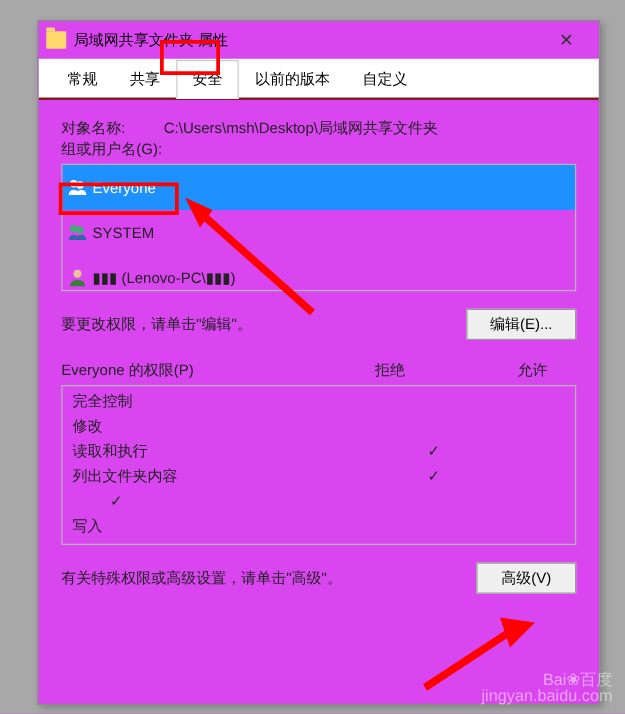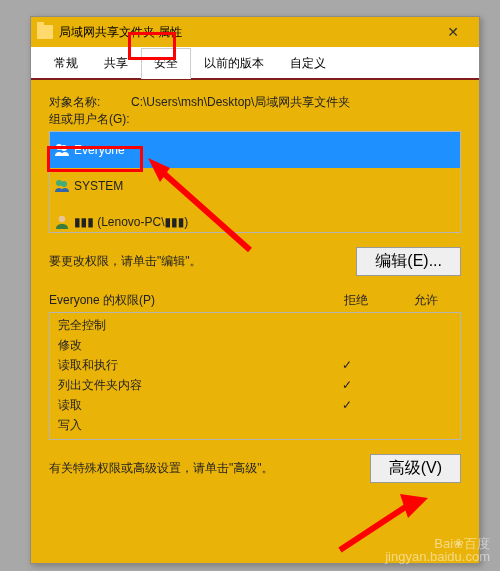--- a/index.html
+++ b/index.html
@@ -1,38 +1,38 @@
 <!DOCTYPE html>
 <html><head>
 <meta charset="utf-8">
 <style>
 * { box-sizing: border-box; margin: 0; padding: 0; font-family: "Microsoft YaHei", "Segoe UI", sans-serif; }
 body { background: #a8a8a8; width: 500px; height: 571px; position: relative; }
-.window { position: absolute; left: 30px; top: 16px; width: 450px; height: 548px; background: #eab308; border: 1px solid #8b8b8b; box-shadow: 2px 2px 6px rgba(0,0,0,.25); }
+.window { position: absolute; left: 30px; top: 16px; width: 450px; height: 548px; background: #d946ef; border: 1px solid #8b8b8b; box-shadow: 2px 2px 6px rgba(0,0,0,.25); }
 .titlebar { height: 30px; display: flex; align-items: center; padding: 0 6px; font-size: 12px; }
 .folder-icon { width: 16px; height: 14px; background: #ffd96b; border-radius: 1px; margin-right: 6px; position: relative; }
 .folder-icon:before { content: ""; position: absolute; top: -3px; left: 0; width: 7px; height: 3px; background: #ffd96b; border-radius: 1px 1px 0 0; }
 .title-text { flex: 1; }
 .close-btn { width: 40px; height: 26px; text-align: center; line-height: 26px; font-size: 14px; color: #333; cursor: pointer; }
 .tabs { display: flex; background: #fff; font-size: 12px; padding-left: 10px; border-bottom: 2px solid #7f1d1d; }
 .tab { padding: 6px 12px; cursor: pointer; border: 1px solid transparent; border-bottom: none; position: relative; top: 1px; }
 .tab.active { background: #fff; border: 1px solid #ccc; border-bottom: 1px solid #fff; }
 .content { padding: 14px 18px 16px; font-size: 12px; color: #222; }
 .row-obj { display: flex; margin-bottom: 0; }
 .row-obj .lbl { width: 82px; }
 .group-label { margin-bottom: 3px; }
 .group-list { border: 1px solid #b5b5b5; height: 102px; overflow: hidden; }
 .group-item { display: flex; align-items: center; height: 36px; padding: 0 4px; gap: 4px; }
 .group-item.selected { background: #1e90ff; color: #fff; }
 .user-icon { width: 16px; height: 16px; display: inline-block; position: relative; }
 .user-icon svg { width: 16px; height: 16px; }
 .edit-row { display: flex; margin: 14px 0 16px; align-items: center; }
 .edit-row .txt { flex: 1; }
-.btn { border: 1px solid #999; background: #efefef; padding: 3px 18px; font-size: 16px; cursor: pointer; min-width: 80px; }
-.perm-hdr { display: flex; margin-bottom: 3px; }
+.btn { border: 1px solid #999; background: #efefef; padding: 3px 18px; font-size: 12px; cursor: pointer; min-width: 80px; }
+.perm-hdr { display: flex; margin-bottom: 3px; gap: 44px; }
 .perm-hdr .l { flex: 1; }
 .perm-hdr .c { width: 70px; text-align: center; }
 .perm-list { border: 1px solid #b5b5b5; height: 128px; overflow-y: auto; padding: 2px 0; }
 .perm-row { display: flex; align-items: center; height: 20px; padding: 0 8px; }
 .perm-row .nm { flex: 1; }
 .perm-row .ck { width: 70px; text-align: center; font-size: 12px; color: #222; }
 .adv-row { display: flex; align-items: center; margin-top: 14px; }
 .adv-row .txt { flex: 1; }
 
 .red-box-tab { position: absolute; left: 128px; top: 32px; width: 48px; height: 28px; border: 3px solid #f00; pointer-events: none; }
@@ -130,21 +130,20 @@
           <span class="nm">读取和执行</span>
           <span class="ck">✓</span>
           <span class="ck"></span>
         </div>
       <div class="perm-row">
           <span class="nm">列出文件夹内容</span>
           <span class="ck">✓</span>
           <span class="ck"></span>
         </div>
       <div class="perm-row">
-          <span class="nm">读取</span>
           <span class="ck">✓</span>
           <span class="ck"></span>
         </div>
       <div class="perm-row">
           <span class="nm">写入</span>
           <span class="ck"></span>
           <span class="ck"></span>
         </div>
     </div>
 

